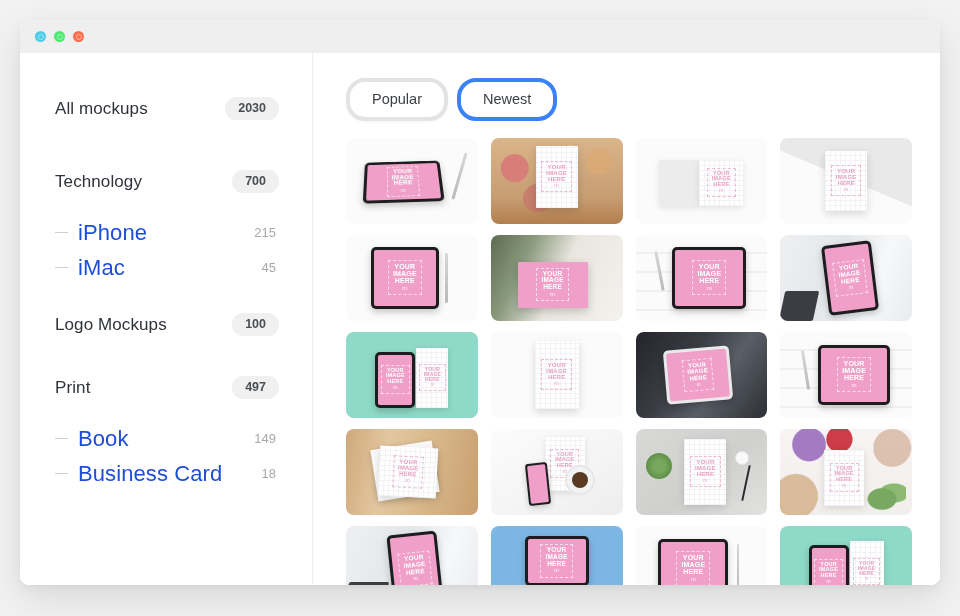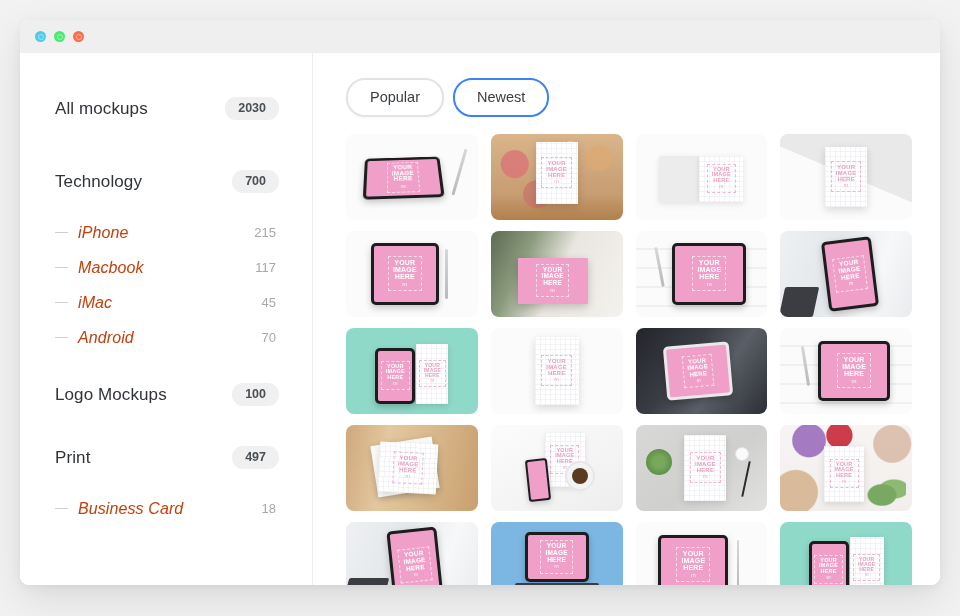--- a/index.html
+++ b/index.html
@@ -85,23 +85,22 @@
   .nav-row.group { margin-bottom: 16px; }
   .nav-row.child { height: 35px; }
 
   .nav-label {
     color: #30343a;
     font-size: 17px;
     letter-spacing: 0.1px;
     white-space: nowrap;
   }
   .nav-label.child-label {
-    font-size: 16px;
-    color: #c2410c;
-    font-style: italic;
+    font-size: 22px;
+    color: #1d4ed8;
   }
 
   .dash {
     display: inline-block;
     width: 13px;
     height: 1.5px;
     background: #cfcfcf;
     margin-right: 10px;
     vertical-align: middle;
     flex: 0 0 13px;
@@ -136,21 +135,21 @@
     overflow: hidden;
     background: #ffffff;
   }
 
   .tabs {
     display: flex;
     gap: 9px;
     margin-bottom: 17px;
   }
   .tab {
-    border: 2px solid #3b82f6;
+    border: 4px solid #3b82f6;
     border-radius: 19px;
     padding: 10px 22px;
     font-size: 14.5px;
     color: #3c4045;
     background: #ffffff;
     cursor: pointer;
     line-height: 1;
   }
   .tab.active {
     border-color: #e3e3e3;
@@ -308,58 +307,51 @@
 
       <div class="nav-row child">
         <span class="child-left">
           <span class="dash"></span>
           <span class="nav-label child-label">iPhone</span>
         </span>
         <span class="count">215</span>
       </div>
 
 
-      <div class="nav-row child">
-        <span class="child-left">
-          <span class="dash"></span>
-          <span class="nav-label child-label">Macbook</span>
-        </span>
-        <span class="count">117</span>
-      </div>
 
       <div class="nav-row child">
         <span class="child-left">
           <span class="dash"></span>
           <span class="nav-label child-label">iMac</span>
         </span>
         <span class="count">45</span>
       </div>
 
+
+      <div class="spacer-md"></div>
+
+      <div class="nav-row group">
+        <span class="nav-label">Logo Mockups</span>
+        <span class="pill">100</span>
+      </div>
+
+      <div class="spacer-sm"></div>
+
+      <div class="nav-row group">
+        <span class="nav-label">Print</span>
+        <span class="pill">497</span>
+      </div>
+
       <div class="nav-row child">
         <span class="child-left">
           <span class="dash"></span>
-          <span class="nav-label child-label">Android</span>
+          <span class="nav-label child-label">Book</span>
         </span>
-        <span class="count">70</span>
-      </div>
-
-      <div class="spacer-md"></div>
-
-      <div class="nav-row group">
-        <span class="nav-label">Logo Mockups</span>
-        <span class="pill">100</span>
-      </div>
-
-      <div class="spacer-sm"></div>
-
-      <div class="nav-row group">
-        <span class="nav-label">Print</span>
-        <span class="pill">497</span>
-      </div>
-
+        <span class="count">149</span>
+      </div>
 
       <div class="nav-row child">
         <span class="child-left">
           <span class="dash"></span>
           <span class="nav-label child-label">Business Card</span>
         </span>
         <span class="count">18</span>
       </div>
 
     </nav>

